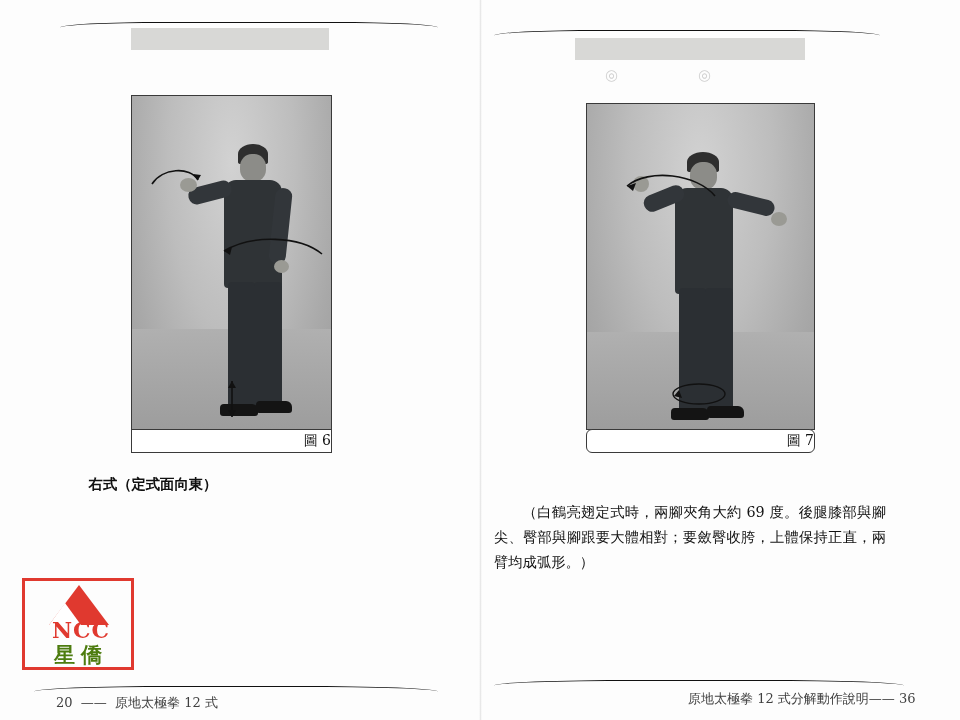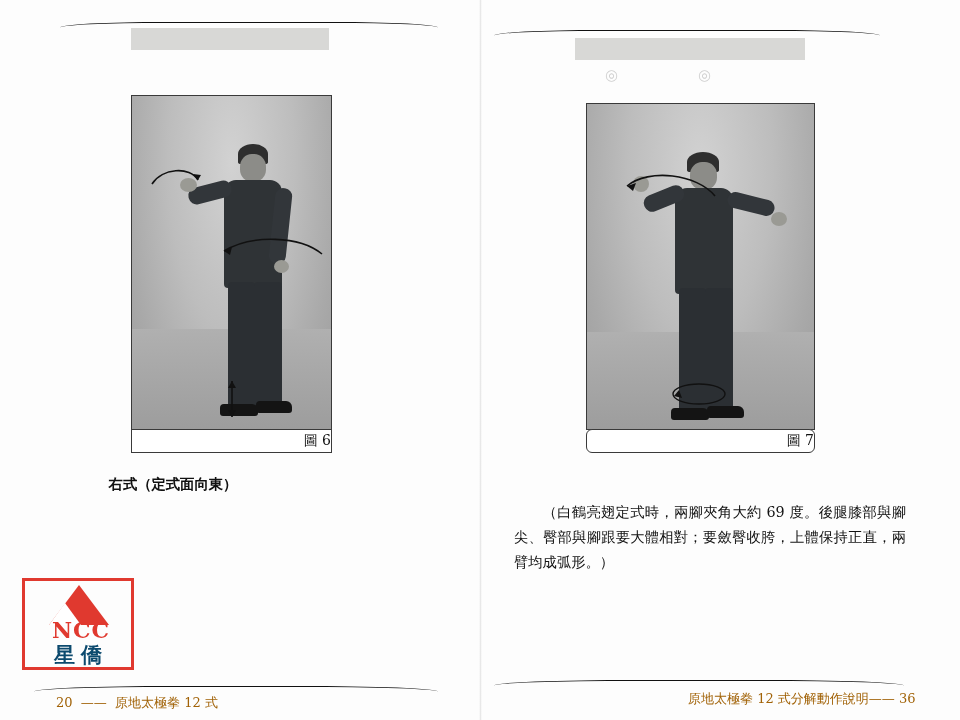--- a/index.html
+++ b/index.html
@@ -86,40 +86,39 @@
   .right .fig-caption{left:106px;top:429px;width:227px;height:22px;border-radius:6px;}
 
   
   .body-text{
     position:absolute;
     font-family:"DejaVu Serif","Liberation Serif",serif;
     color:#111;
     font-size:14.3px;
     line-height:25px;
     text-align:justify;
-    margin-left:20px;
   }
   .left .body-text{left:60px;top:472px;width:376px;}
   .right .body-text{left:14px;top:500px;width:392px;}
 
   .p-indent{text-indent:2em;}
   .p-indent2{text-indent:1em;}
   .subhead{font-weight:bold;text-indent:2em;}
 
   
   .foot-rule{
     position:absolute;border-top:1.5px solid #111;height:10px;
     border-radius:50% / 8px;
   }
   .left .foot-rule{left:34px;top:686px;width:404px;}
   .right .foot-rule{left:14px;top:680px;width:410px;}
 
   .folio{
     position:absolute;font-family:"DejaVu Serif","Liberation Serif",serif;
-    font-size:13px;color:#a16207;white-space:nowrap;
+    font-size:13px;color:#404040;white-space:nowrap;
   }
   .left .folio{left:56px;top:694px;}
   .right .folio{left:208px;top:690px;}
 
   
   .stamp{
     position:absolute;left:22px;top:578px;width:112px;height:92px;
     border:3px solid #e0392f;
     box-sizing:border-box;
   }
@@ -133,21 +132,21 @@
     border-left:16px solid transparent;border-right:16px solid transparent;
     border-bottom:22px solid #fff;
   }
   .stamp .ncc{
     position:absolute;left:6px;top:36px;width:100px;text-align:center;
     color:#e0392f;font-size:22px;font-weight:bold;letter-spacing:1px;
     font-family:"DejaVu Serif","Liberation Serif",serif;
   }
   .stamp .cn{
     position:absolute;left:6px;top:60px;width:100px;text-align:center;
-    color:#0c4a6e;font-size:21px;font-weight:bold;letter-spacing:6px;
+    color:#4d7c0f;font-size:21px;font-weight:bold;letter-spacing:6px;
     font-family:"DejaVu Serif","Liberation Serif",serif;
   }
 </style>
 </head>
 <body>
 
 <div class="page-scan">
 
   <div class="page left">
 

